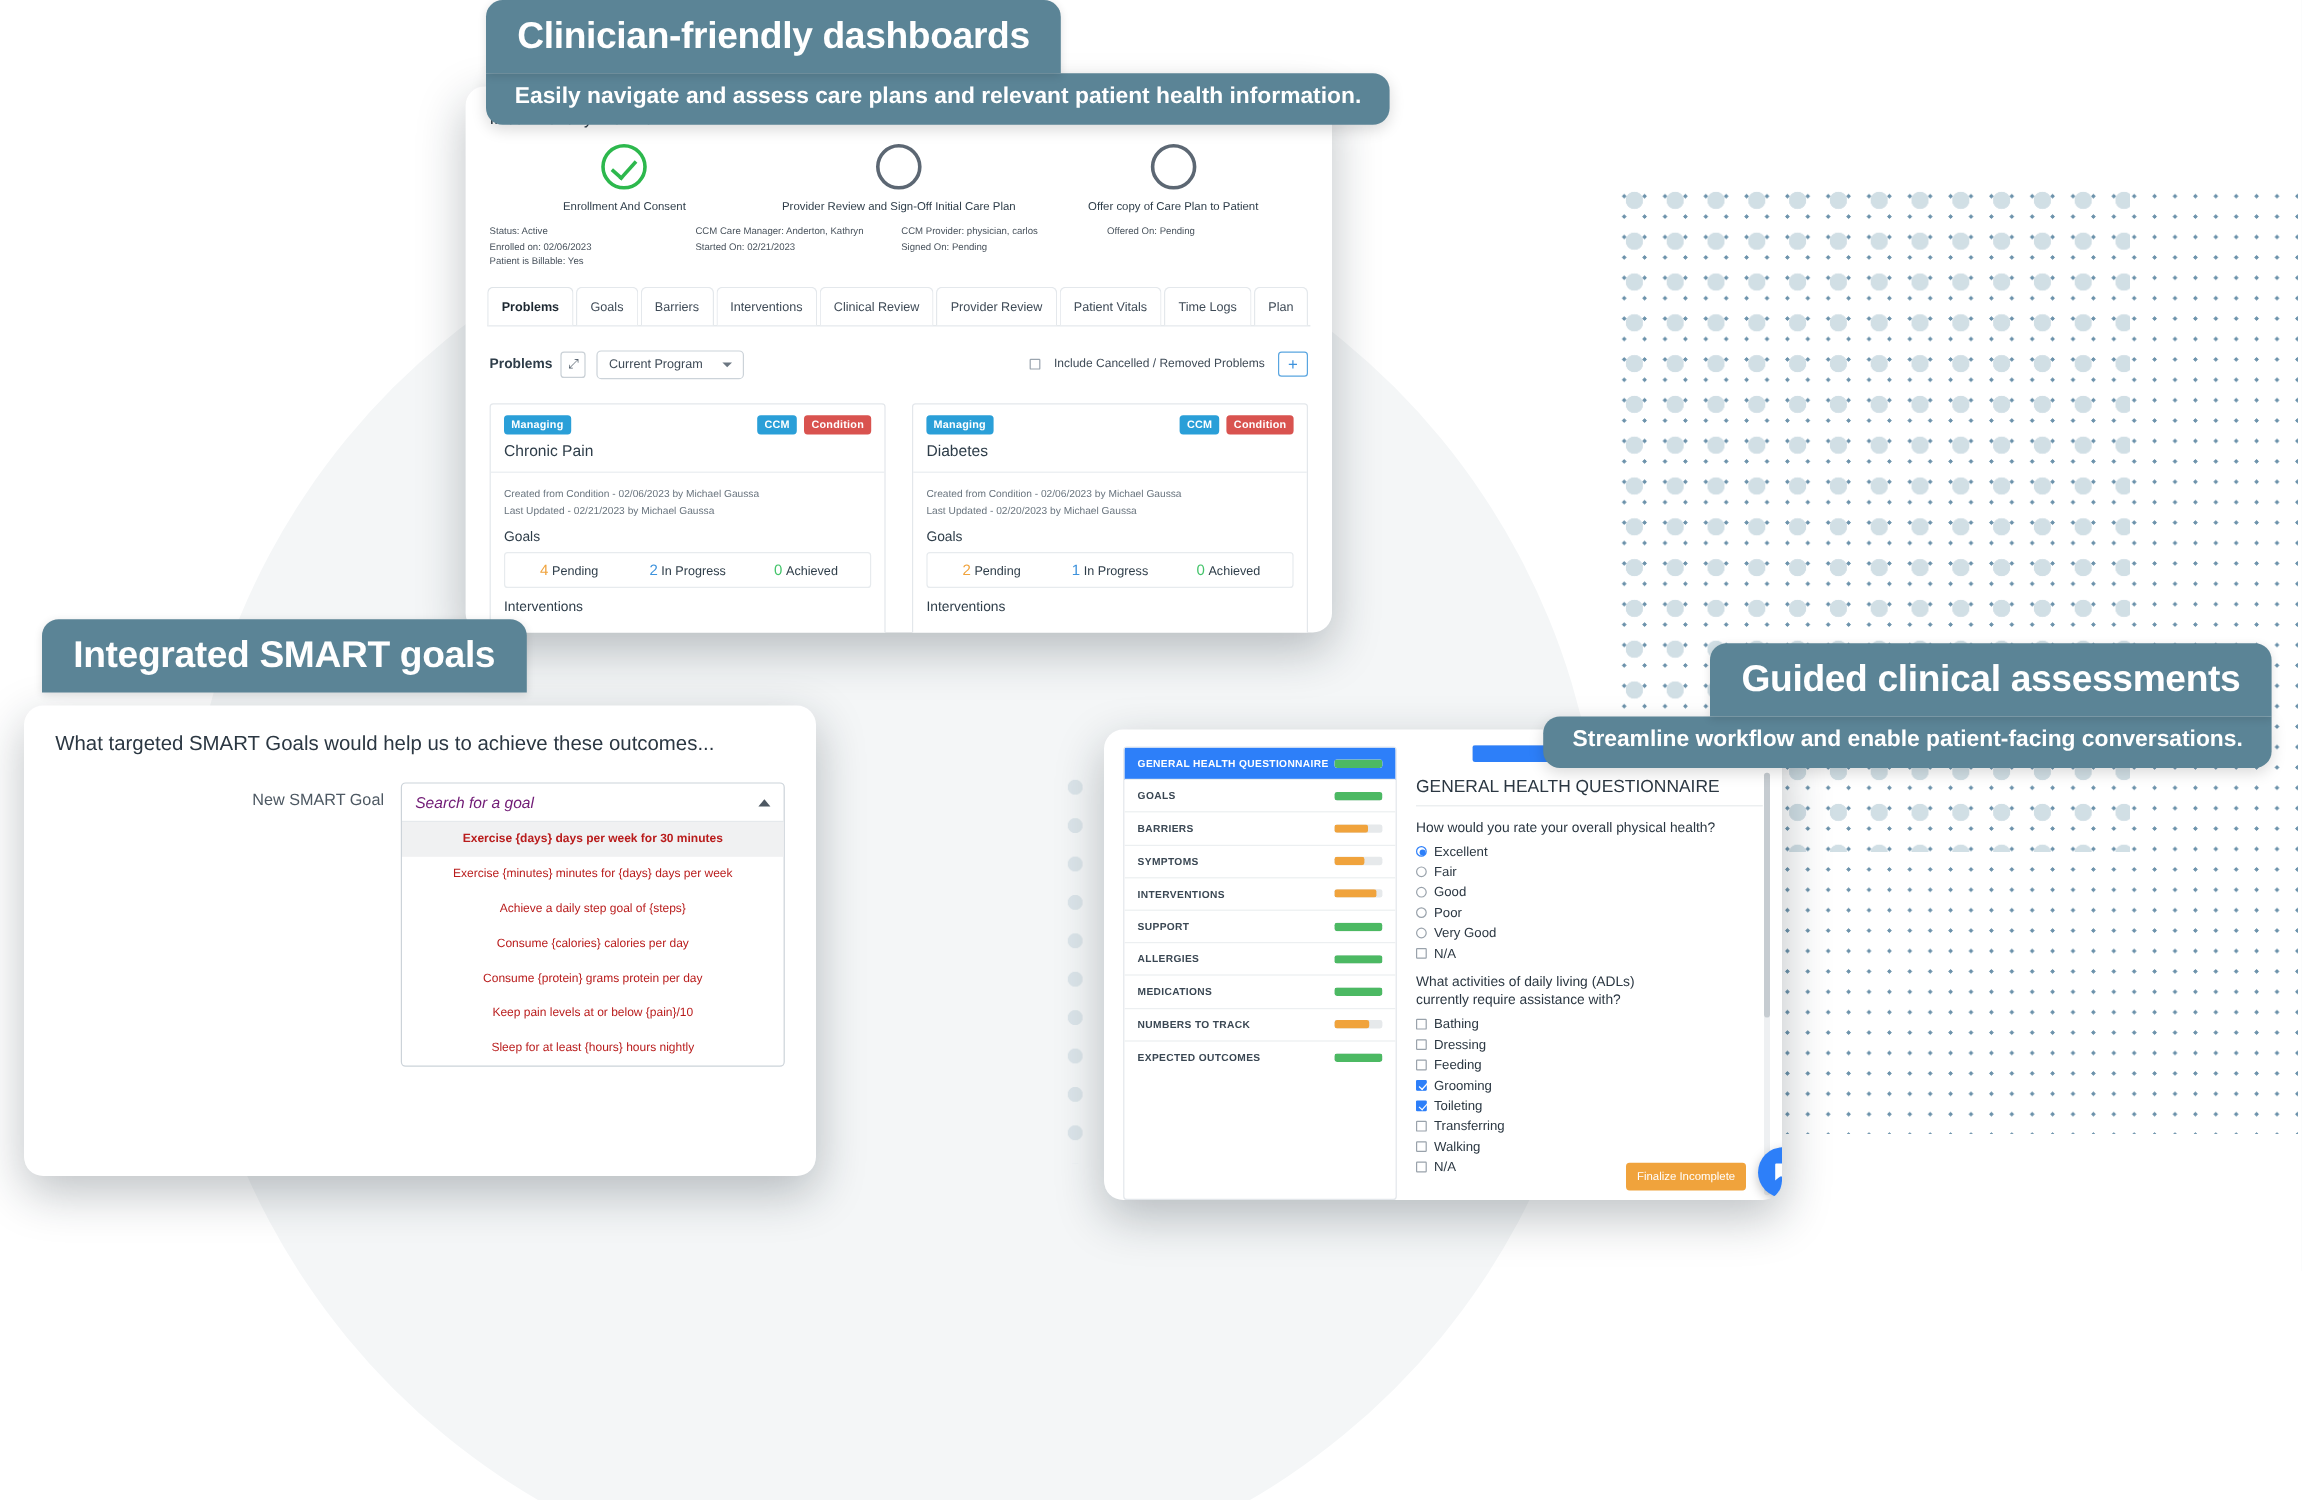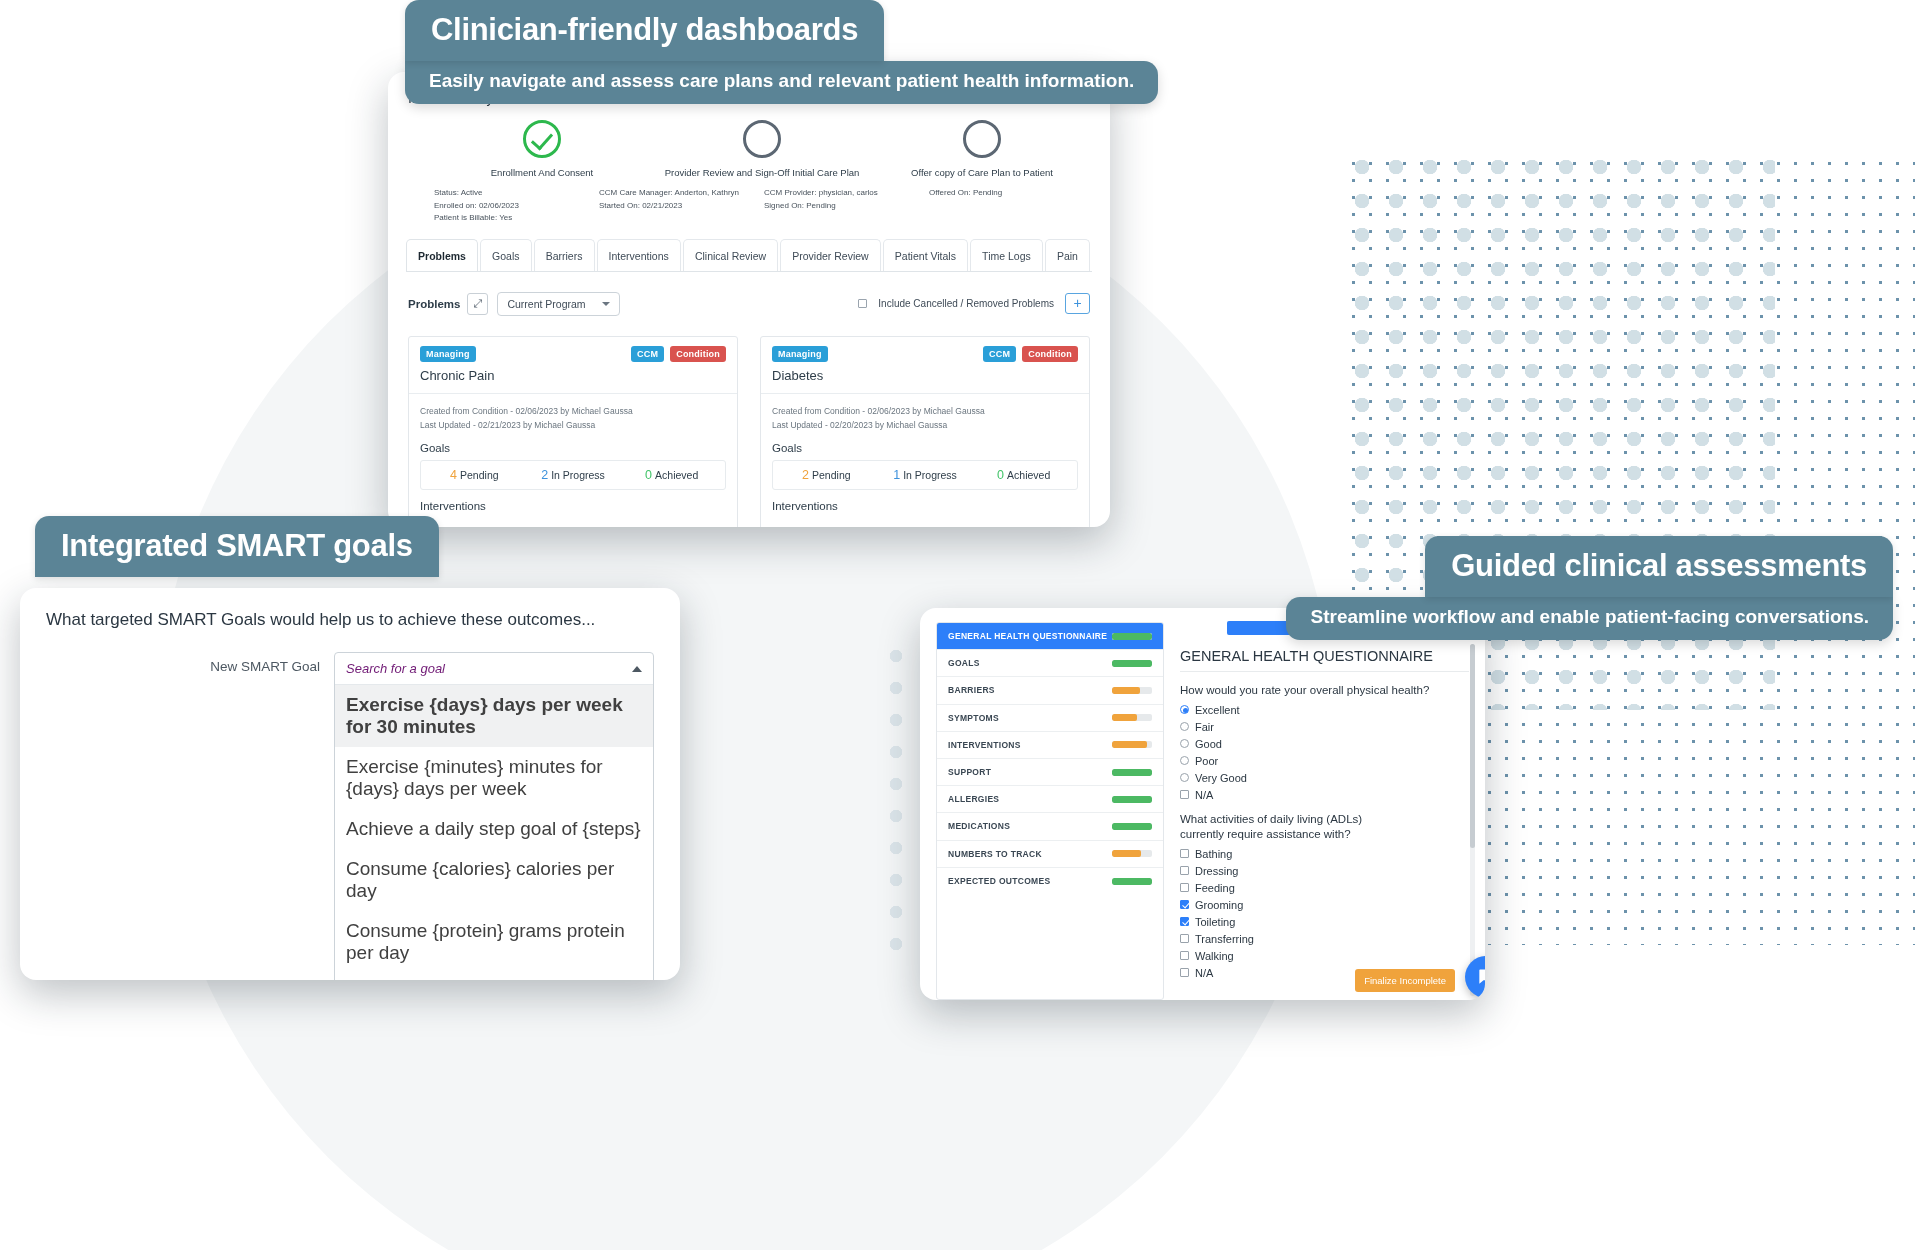--- a/index.html
+++ b/index.html
@@ -79,21 +79,21 @@
     border-radius: 16px;
     box-shadow: 0 14px 40px rgba(20,35,45,.28);
     overflow: hidden;
     z-index: 30;
   }
 
   
   #dash { left: 388px; top: 72px; width: 722px; height: 455px; }
   #dash .inner { padding: 14px 18px 0 18px; }
   .wf-title { font-size: 14px; color: #2e3d49; margin: 4px 0 0 2px; }
-  .wf-steps { display: flex; margin-top: 14px; margin-left: 26px; }
+  .wf-steps { display: flex; margin-top: 14px; }
   .wf-step { flex: 1; position: relative; }
   .wf-step .ring-wrap { display: flex; justify-content: center; }
   .wf-ring {
     width: 38px; height: 38px; border-radius: 50%;
     border: 3px solid #5c6773; background: #fff;
   }
   .wf-ring.done { border-color: #2db84d; position: relative; }
   .wf-ring.done::after {
     content: ""; position: absolute; left: 10px; top: 6px;
     width: 9px; height: 17px; border: solid #2db84d;
@@ -192,21 +192,21 @@
   .mini-btn.no { background: #dc4b45; }
   .newgoal-row { display: flex; align-items: flex-start; margin-top: 22px; }
   .newgoal-label { font-size: 13.5px; color: #4d5862; margin: 7px 14px 0 auto; }
   .combo { width: 320px; border: 1px solid #ccd3d9; border-radius: 4px; background: #fff; }
   .combo-field {
     height: 31px; display: flex; align-items: center; padding: 0 11px;
     font-size: 13px; color: #701a75; font-style: italic;
   }
   .combo-arrow { margin-left: auto; width: 0; height: 0; border-left: 5px solid transparent; border-right: 5px solid transparent; border-bottom: 6px solid #4d5862; }
   .combo-list { border-top: 1px solid #e5e9ec; }
-  .combo-item { font-size: 19px; color: #404040; padding: 9px 11px; }
+  .combo-item { font-size: 10px; color: #b91c1c; padding: 9px 11px; text-align: center; }
   .combo-item.sel { background: #f0f1f2; font-weight: bold; }
 
   
   #assess { left: 920px; top: 608px; width: 565px; height: 392px; }
   #assess .inner { display: flex; padding: 14px 16px 0 16px; gap: 16px; height: 100%; }
   .asm-left { width: 228px; border: 1px solid #e3e7eb; border-radius: 3px; overflow: hidden; }
   .asm-row {
     display: flex; align-items: center; height: 27.2px;
     border-bottom: 1px solid #eceff1; padding: 0 11px;
   }
@@ -324,21 +324,21 @@
 
     <div class="tabs">
       <div class="tab active">Problems</div>
       <div class="tab">Goals</div>
       <div class="tab">Barriers</div>
       <div class="tab">Interventions</div>
       <div class="tab">Clinical Review</div>
       <div class="tab">Provider Review</div>
       <div class="tab">Patient Vitals</div>
       <div class="tab">Time Logs</div>
-      <div class="tab">Pain</div>
+      <div class="tab">Plan</div>
     </div>
 
     <div class="prob-toolbar">
       <span class="prob-label">Problems</span>
       <div class="icon-btn">⤢</div>
       <div class="select-pill">
         <span>Current Program</span>
         <span class="caret"></span>
       </div>
       <div class="toolbar-right">

